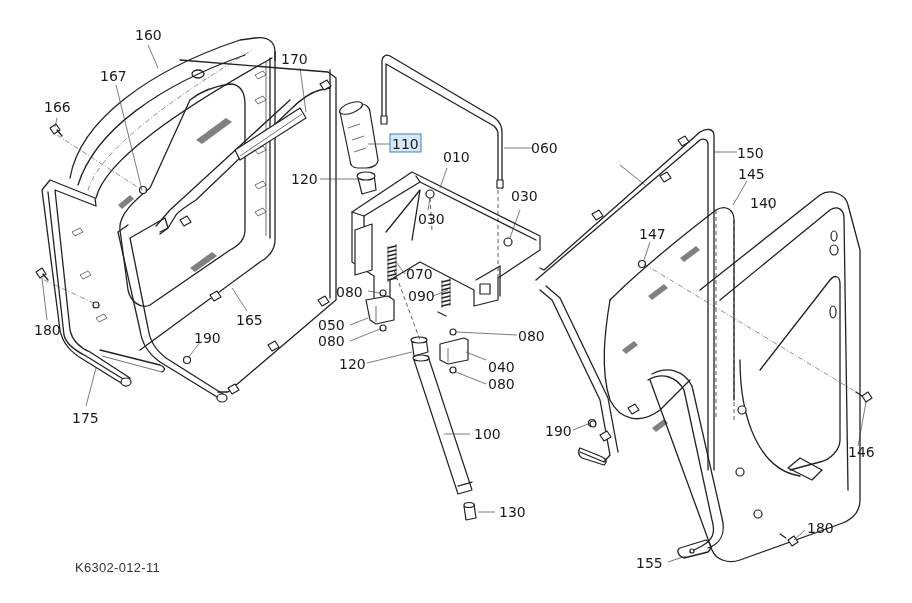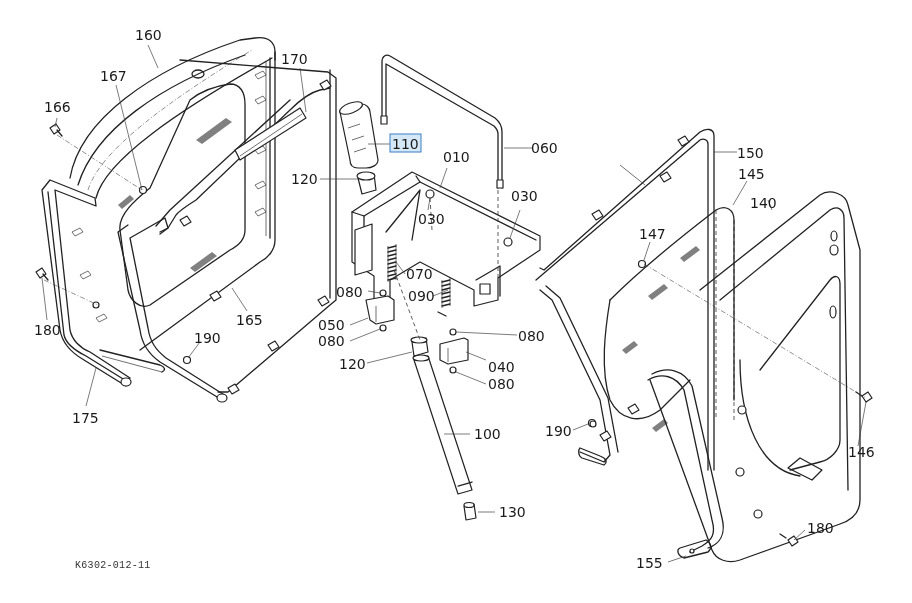--- a/index.html
+++ b/index.html
@@ -7,21 +7,21 @@
     #diagram { position: absolute; left: 0; top: 0; width: 912px; height: 603px; }
     .ln { fill: none; stroke: #222; stroke-width: 1.3; stroke-linejoin: round; stroke-linecap: round; }
     .thin { fill: none; stroke: #333; stroke-width: 0.7; }
     .leader { fill: none; stroke: #444; stroke-width: 0.7; }
     .dash { fill: none; stroke: #333; stroke-width: 0.8; stroke-dasharray: 4 3; }
     .dot { fill: none; stroke: #444; stroke-width: 0.6; stroke-dasharray: 5 2 1 2; }
     .fillw { fill: #fff; stroke: #222; stroke-width: 1.2; stroke-linejoin: round; }
     .mesh { fill: #555; opacity: 0.75; }
     .label { font-family: "DejaVu Sans", sans-serif; font-size: 14px; fill: #1a1a1a; }
     .hl-box { fill: #d4e8f7; stroke: #3a7fc2; stroke-width: 1; }
-    .code { position: absolute; left: 75px; top: 560px; font-family: Liberation Mono, monospace; font-size: 10px; color: #333; letter-spacing: 0.3px; }
+    .code { position: absolute; left: 75px; top: 560px; font-family: Liberation Sans, sans-serif; font-size: 13px; color: #333; letter-spacing: 0.3px; }
   </style>
 </head>
 <body>
 
 <svg id="diagram" viewBox="0 0 912 603" xmlns="http://www.w3.org/2000/svg">
 
   <g>
     <path class="ln" d="M70,178 C80,120 150,70 240,40 L255,38 C268,36 275,42 275,52 L275,60"></path>
     <path class="ln" d="M78,185 C95,130 160,85 245,55"></path>
     <path class="ln" d="M96,198 C105,160 180,110 265,62 L272,58"></path>

